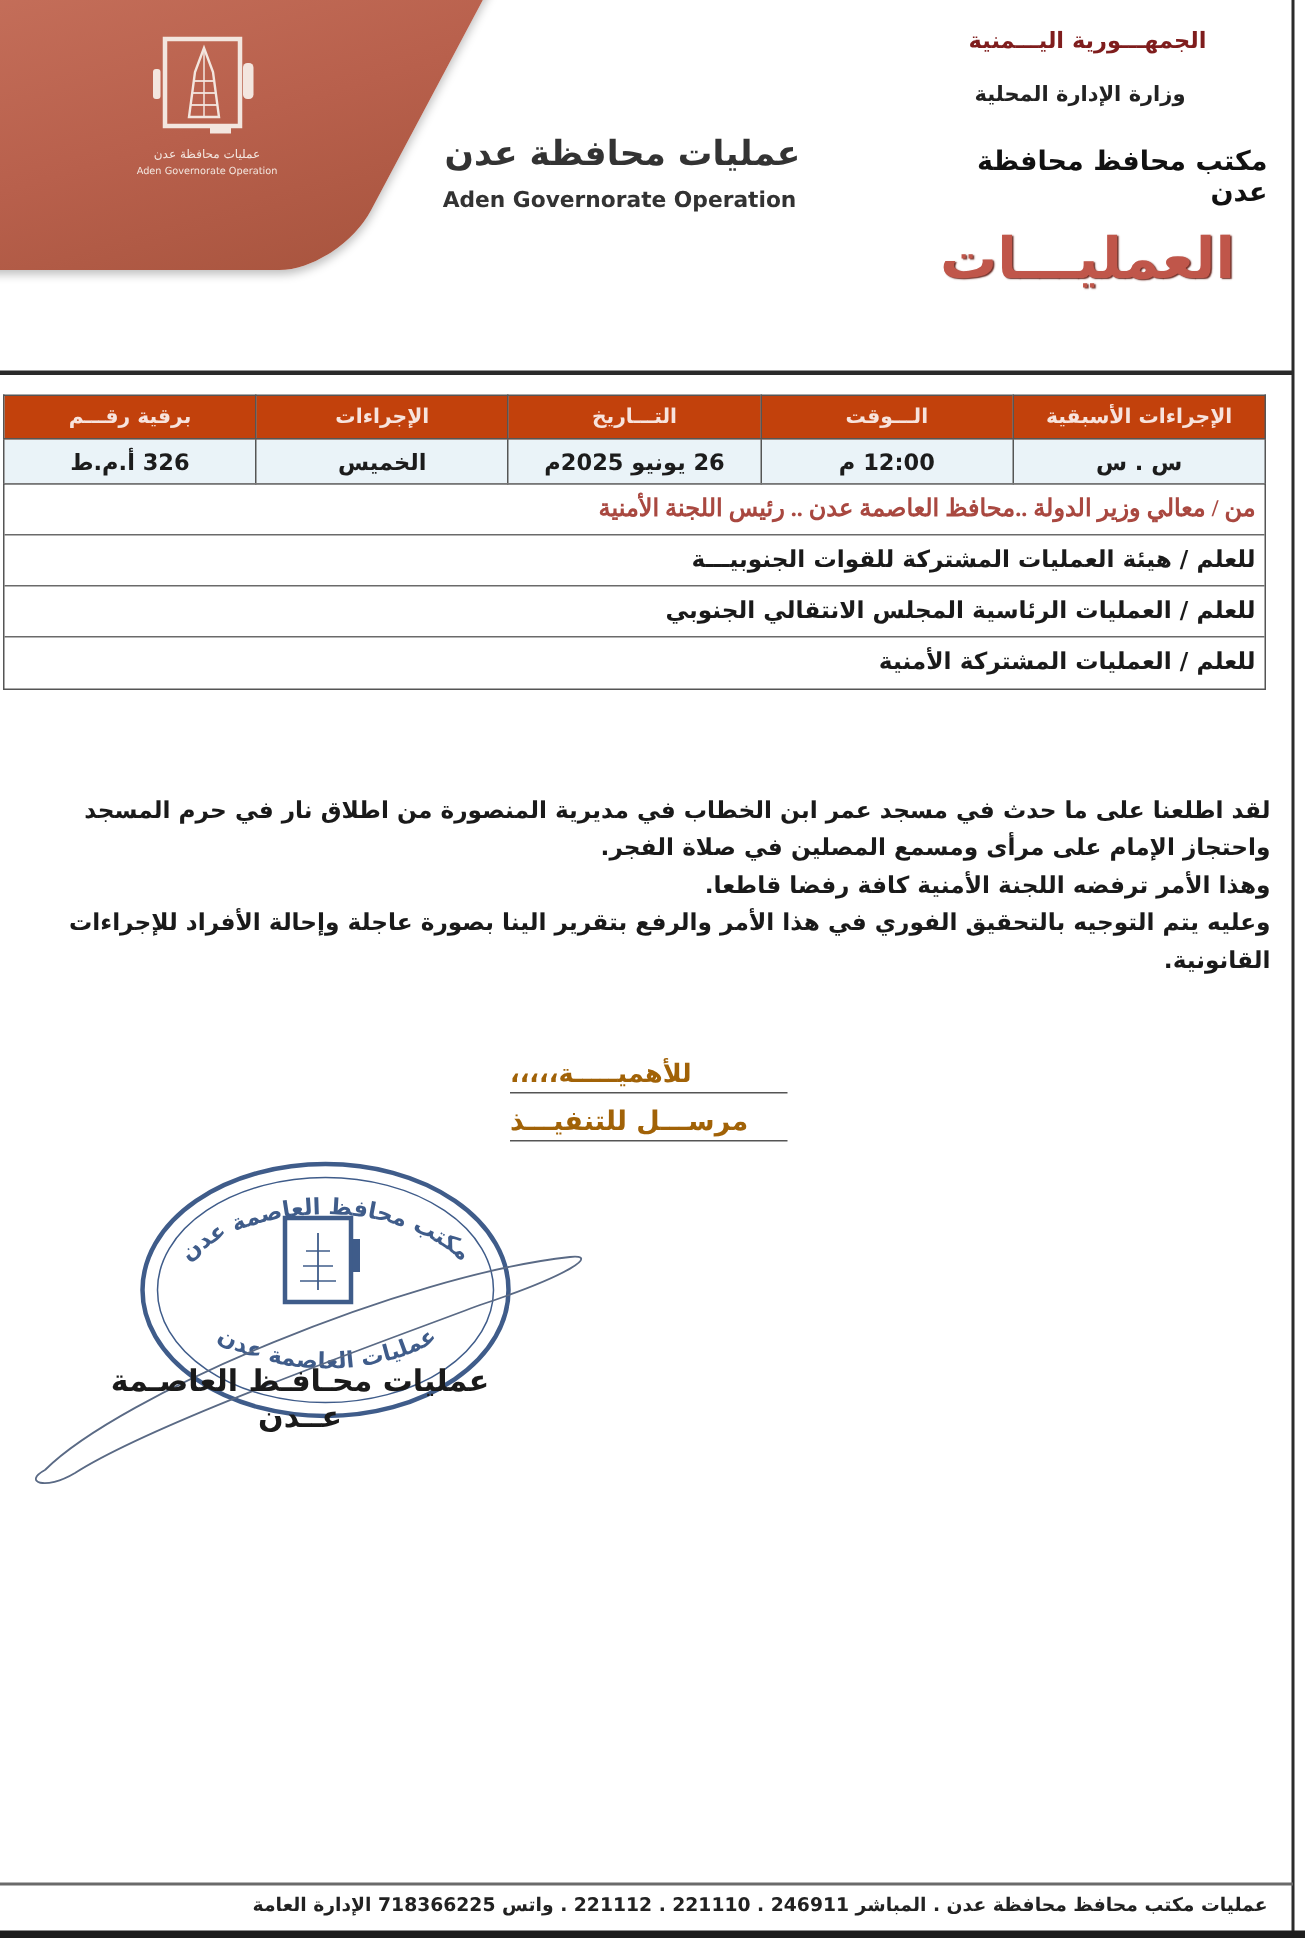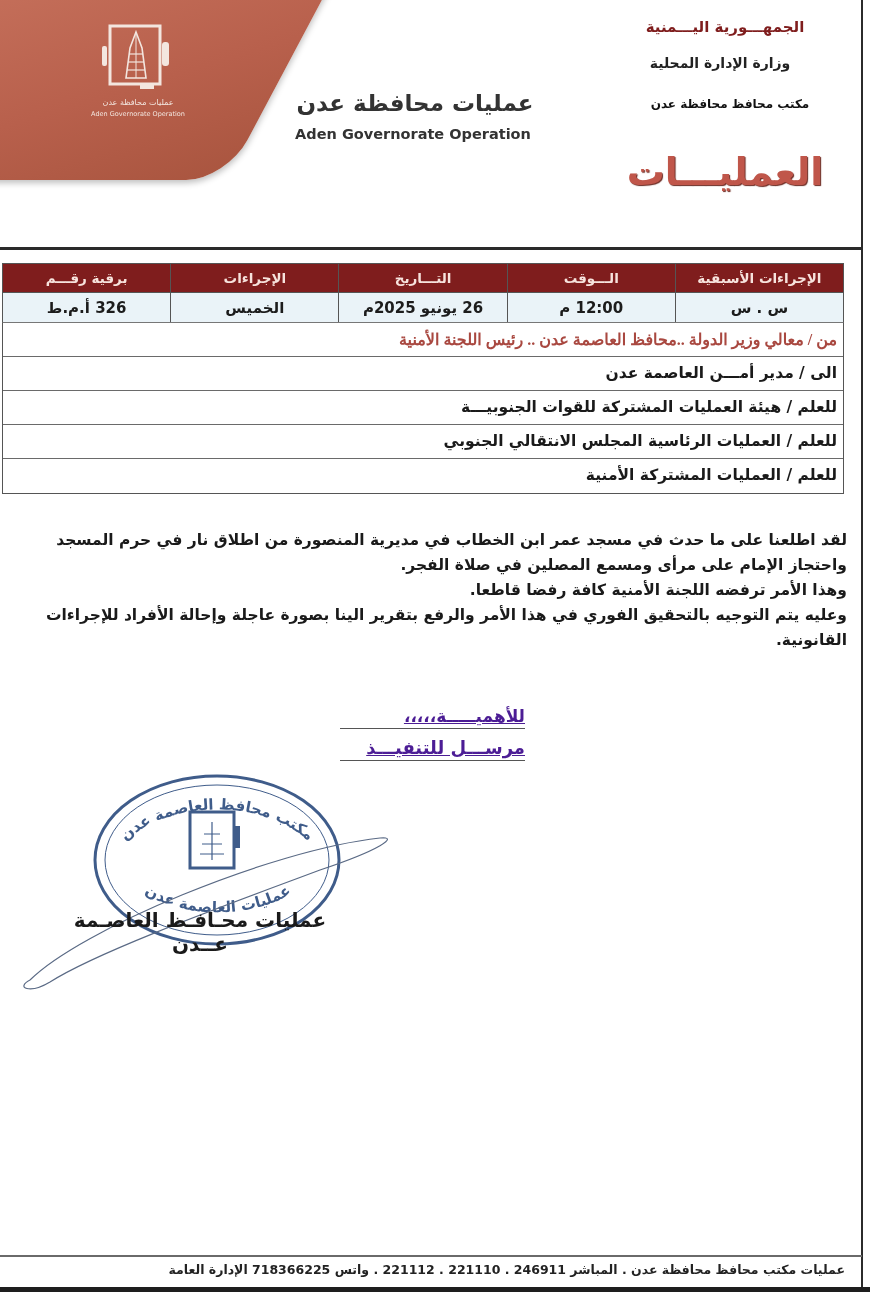--- a/index.html
+++ b/index.html
@@ -18,37 +18,37 @@
     box-shadow: 2px 3px 6px rgba(0,0,0,0.25);
   }
   .logo-emblem { position: absolute; left: 96px; top: 22px; width: 80px; height: 72px; }
   .logo-caption-ar { position: absolute; left: 70px; top: 98px; width: 136px; text-align: center; font-size: 8px; color: #f3e6df; direction: rtl; }
   .logo-caption-en { position: absolute; left: 62px; top: 110px; width: 152px; text-align: center; font-size: 6.5px; color: #f3e6df; }
   .org-ar { position: absolute; left: 280px; top: 90px; width: 270px; text-align: center; direction: rtl; font-size: 23px; font-weight: bold; color: #333; letter-spacing: 1px; }
   .org-en { position: absolute; left: 268px; top: 126px; width: 290px; text-align: center; font-size: 14.5px; font-weight: bold; color: #333; font-family: "DejaVu Sans", sans-serif; }
   .rhs { position: absolute; right: 20px; text-align: center; direction: rtl; font-family: "DejaVu Sans", sans-serif; font-weight: bold; }
   .rhs-1 { top: 18px; right: 40px; width: 210px; font-size: 15px; color: #7f1d1d; }
   .rhs-2 { top: 55px; right: 70px; width: 160px; font-size: 14px; color: #222; }
-  .rhs-3 { top: 97px; right: 25px; width: 230px; font-size: 12px; color: #111; }
+  .rhs-3 { top: 97px; right: 25px; width: 230px; font-size: 18px; color: #111; text-align: right; }
   .rhs-4 { top: 150px; right: 30px; width: 230px; font-size: 38px; color: #c0564a; letter-spacing: 6px; text-shadow: 1px 1px 1px #6b2a22; }
   .hdr-line { position: absolute; left: 0; top: 247px; width: 862px; height: 3px; background: #2a2a2a; }
   
   .info-table { position: absolute; left: 2px; top: 263px; width: 842px; border-collapse: collapse; direction: rtl; table-layout: fixed; }
   .info-table th, .info-table td { border: 1px solid #555; text-align: center; font-weight: bold; padding: 0; }
-  .info-table th { background: #7f1d1d; color: #f7e3dd; height: 28px; font-size: 13.5px; }
+  .info-table th { background: #c2410c; color: #f7e3dd; height: 28px; font-size: 13.5px; }
   .info-table td { background: #eaf3f8; color: #1c1c1c; height: 29px; font-size: 15px; }
   
   .addr-box { position: absolute; left: 2px; top: 322px; width: 840px; border: 1px solid #555; border-top: 1px solid #777; direction: rtl; }
   .addr-row { height: 33px; line-height: 33px; border-bottom: 1.5px solid #6a6a6a; padding-right: 6px; font-weight: bold; font-size: 15.5px; color: #1a1a1a; }
   .addr-row:last-child { border-bottom: none; height: 34px; }
   .addr-row.from { color: #a94840; font-size: 16px; font-family: Liberation Serif, serif; }
   
   .body-text { position: absolute; left: 15px; top: 528px; width: 832px; direction: rtl; text-align: right; font-weight: bold; font-size: 15.5px; line-height: 25px; color: #1a1a1a; }
   .body-text p { margin: 0; }
-  .closing { position: absolute; left: 340px; top: 706px; width: 185px; direction: rtl; text-align: right; font-weight: bold; color: #4c1d95; text-decoration: underline; }
+  .closing { position: absolute; left: 340px; top: 706px; width: 185px; direction: rtl; text-align: left; font-weight: bold; color: #a16207; }
   .closing .c1 { font-size: 17px; border-bottom: 1.5px solid #555; padding-bottom: 2px; }
   .closing .c2 { font-size: 18px; margin-top: 8px; border-bottom: 1.5px solid #555; padding-bottom: 2px; }
   
   .stamp { position: absolute; left: 20px; top: 750px; width: 370px; height: 240px; }
   .sig-label { position: absolute; left: 55px; top: 908px; width: 290px; text-align: center; direction: rtl; font-weight: bold; font-size: 20px; color: #1a1a1a; }
   
   .foot-line { position: absolute; left: 0; top: 1255px; width: 862px; height: 1.5px; background: #6a6a6a; }
   .footer { position: absolute; left: 100px; top: 1262px; width: 745px; direction: rtl; text-align: right; font-size: 12.5px; font-weight: bold; color: #222; }
   .foot-bottom { position: absolute; left: 0; top: 1287px; width: 870px; height: 5px; background: #1e1e1e; }
 </style>
@@ -99,21 +99,20 @@
       <td>12:00 م</td>
       <td>26 يونيو 2025م</td>
       <td>الخميس</td>
       <td>326 أ.م.ط</td>
     </tr>
   </tbody>
     </table>
 
   <div class="addr-box">
     <div class="addr-row from">من / معالي وزير الدولة ..محافظ العاصمة عدن .. رئيس اللجنة الأمنية</div>
-    <div class="addr-row">الى / مدير أمـــن العاصمة عدن</div>
     <div class="addr-row">للعلم / هيئة العمليات المشتركة للقوات الجنوبيـــة</div>
     <div class="addr-row">للعلم / العمليات الرئاسية المجلس الانتقالي الجنوبي</div>
     <div class="addr-row">للعلم / العمليات المشتركة الأمنية</div>
   </div>
 
   <div class="body-text">
     <p>لقد اطلعنا على ما حدث في مسجد عمر ابن الخطاب في مديرية المنصورة من اطلاق نار في حرم المسجد واحتجاز الإمام على مرأى ومسمع المصلين في صلاة الفجر.</p>
     <p>وهذا الأمر ترفضه اللجنة الأمنية كافة رفضا قاطعا.</p>
     <p>وعليه يتم التوجيه بالتحقيق الفوري في هذا الأمر والرفع بتقرير الينا بصورة عاجلة وإحالة الأفراد للإجراءات القانونية.</p>
   </div>

